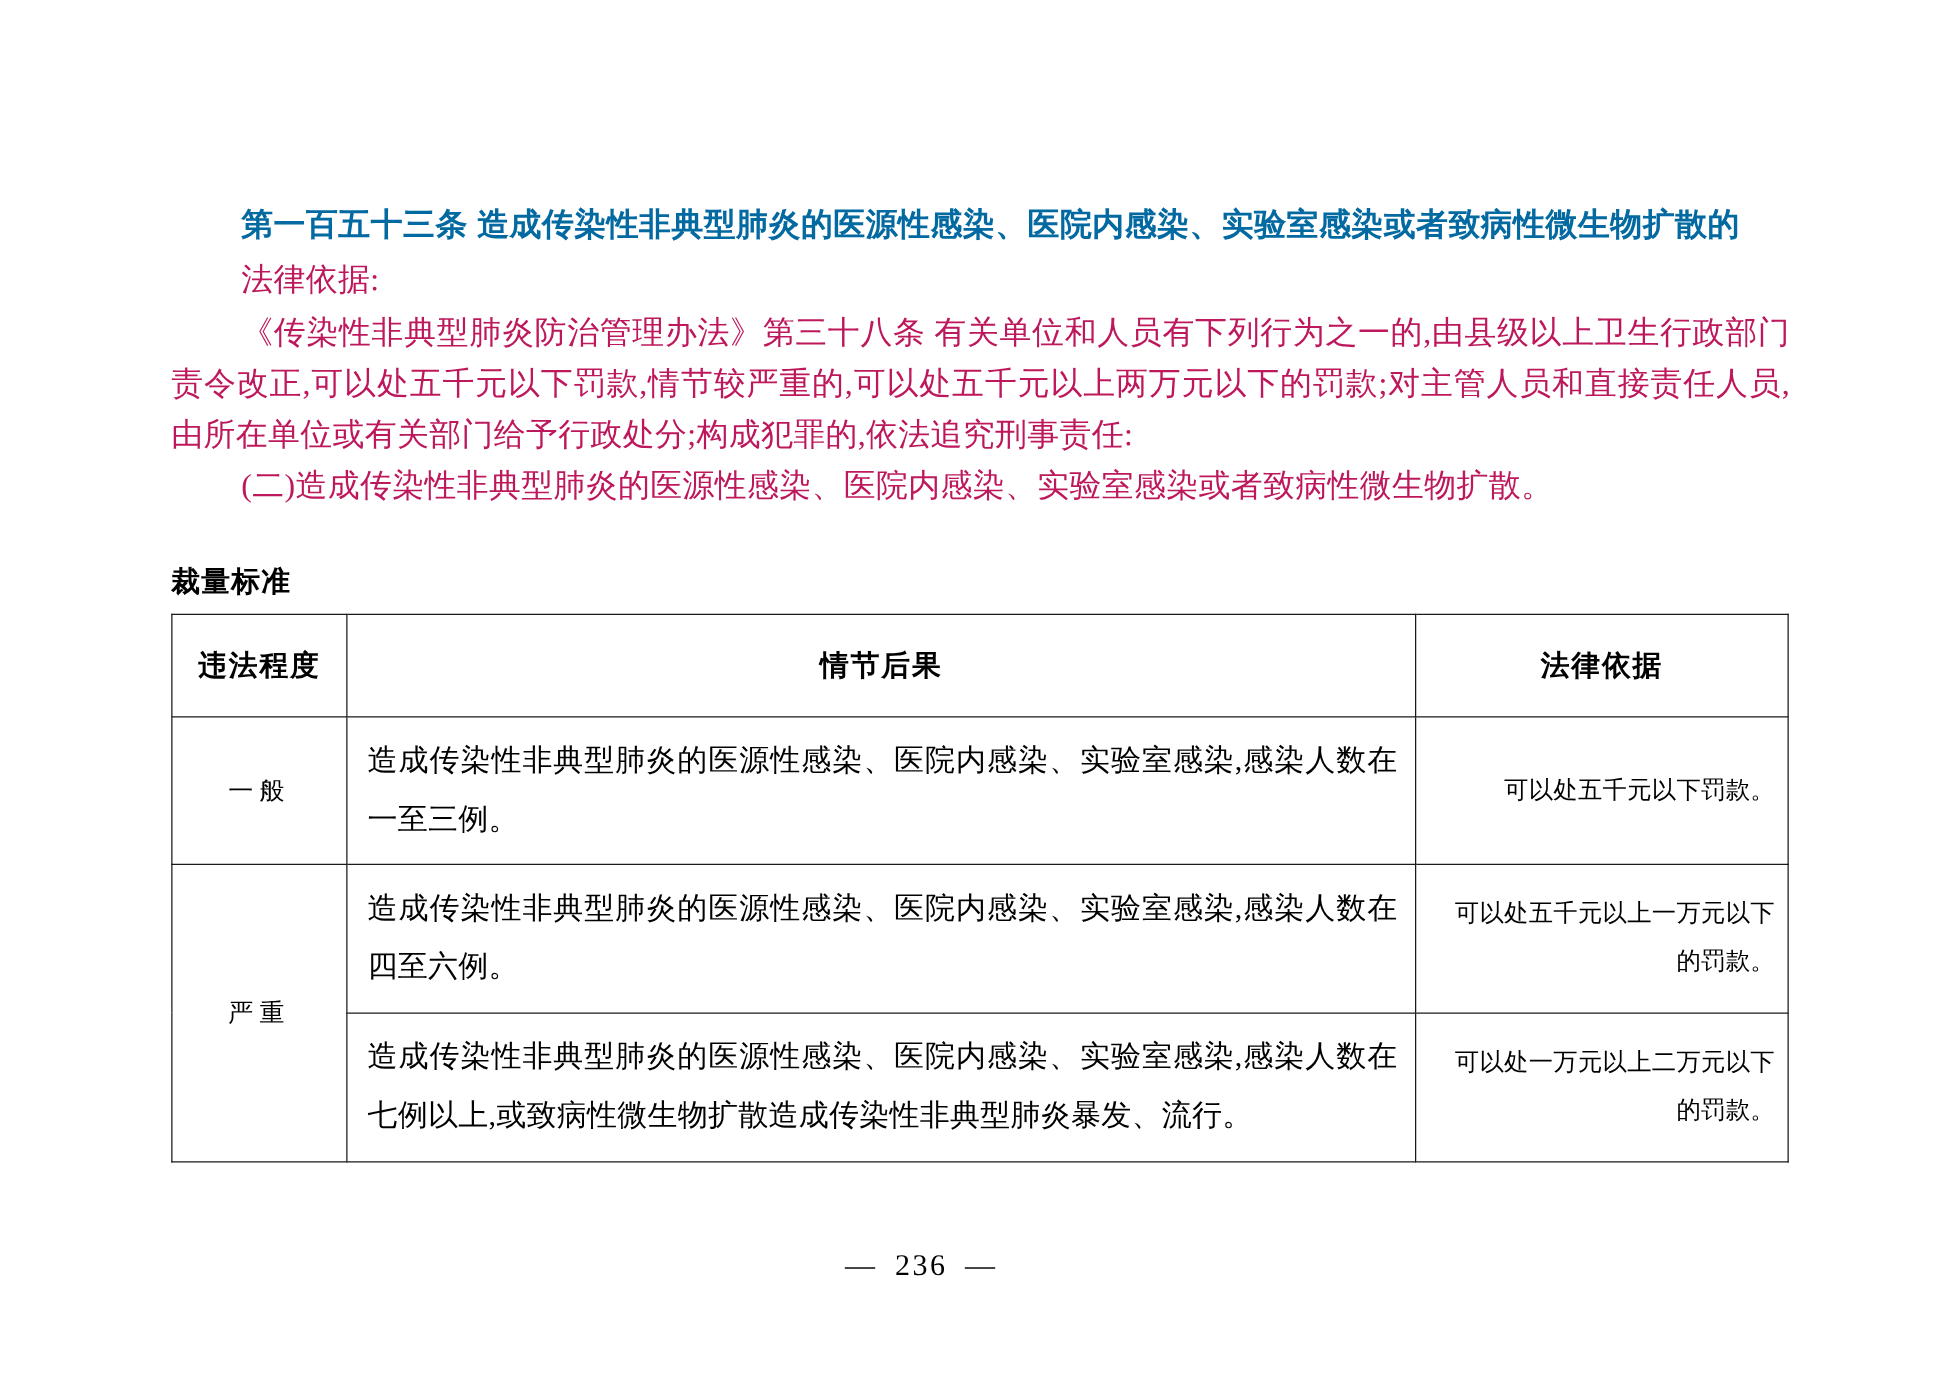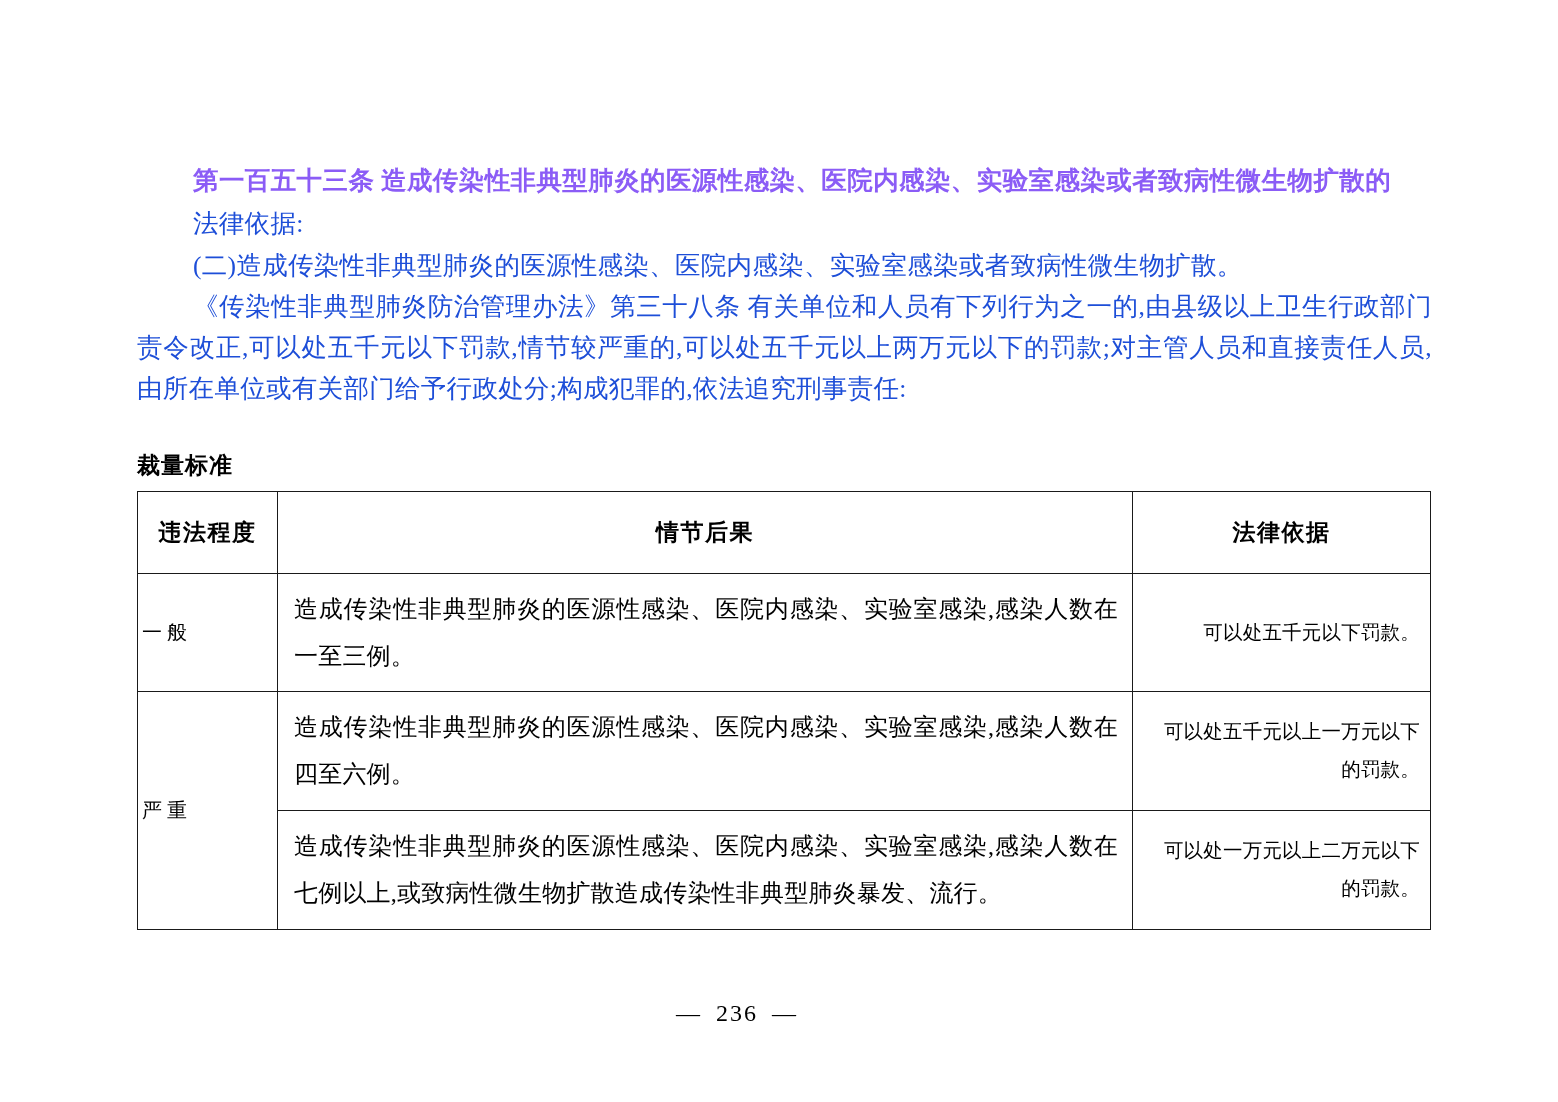--- a/index.html
+++ b/index.html
@@ -24,37 +24,37 @@
     box-sizing: border-box;
     padding: 0;
   }
   .content {
     position: absolute;
     left: 137px;
     top: 160px;
     width: 1295px;
   }
   .heading {
-    font-family: Liberation Serif, serif;
+    font-family: Liberation Sans, sans-serif;
     font-weight: bold;
     font-size: 25.5px;
     line-height: 1.62;
     letter-spacing: 0.4px;
     text-indent: 56px;
     margin: 0 0 2px 0;
-    color: #8b5cf6;
+    color: #0369a1;
   }
   .para {
     font-size: 25.5px;
     line-height: 1.62;
     letter-spacing: 0.3px;
     text-indent: 56px;
     margin: 0;
     text-align: justify;
-    color: #1d4ed8;
+    color: #be185d;
   }
   .para.just {
     text-align: justify;
     text-justify: inter-character;
   }
   .table-title {
     font-family: "DejaVu Sans", "Liberation Sans", sans-serif;
     font-weight: bold;
     font-size: 23px;
     text-align: left;
@@ -72,21 +72,21 @@
   }
   table.std th {
     font-family: "DejaVu Sans", "Liberation Sans", sans-serif;
     font-weight: bold;
     font-size: 23px;
     text-align: center;
     padding: 25px 4px;
     letter-spacing: 1.5px;
   }
   td.degree {
-    text-align: left;
+    text-align: center;
     font-size: 20px;
     letter-spacing: 5px;
     padding: 20px 4px;
   }
   td.detail {
     font-size: 24px;
     line-height: 1.95;
     padding: 12px 14px 12px 16px;
     text-align: justify;
     letter-spacing: 0.2px;
@@ -117,23 +117,23 @@
 <body>
 
 <div class="page">
 
   <div class="content">
 
     <p class="heading">第一百五十三条 造成传染性非典型肺炎的医源性感染、医院内感染、实验室感染或者致病性微生物扩散的</p>
 
     <p class="para">法律依据:</p>
 
+    <p class="para just">《传染性非典型肺炎防治管理办法》第三十八条  有关单位和人员有下列行为之一的,由县级以上卫生行政部门责令改正,可以处五千元以下罚款,情节较严重的,可以处五千元以上两万元以下的罚款;对主管人员和直接责任人员,由所在单位或有关部门给予行政处分;构成犯罪的,依法追究刑事责任:</p>
+
     <p class="para just">(二)造成传染性非典型肺炎的医源性感染、医院内感染、实验室感染或者致病性微生物扩散。</p>
-
-    <p class="para just">《传染性非典型肺炎防治管理办法》第三十八条  有关单位和人员有下列行为之一的,由县级以上卫生行政部门责令改正,可以处五千元以下罚款,情节较严重的,可以处五千元以上两万元以下的罚款;对主管人员和直接责任人员,由所在单位或有关部门给予行政处分;构成犯罪的,依法追究刑事责任:</p>
 
     <div class="table-title">裁量标准</div>
 
     <table class="std">
       <colgroup>
         <col class="col-degree">
         <col class="col-detail">
         <col class="col-amount">
       </colgroup>
       <thead>

